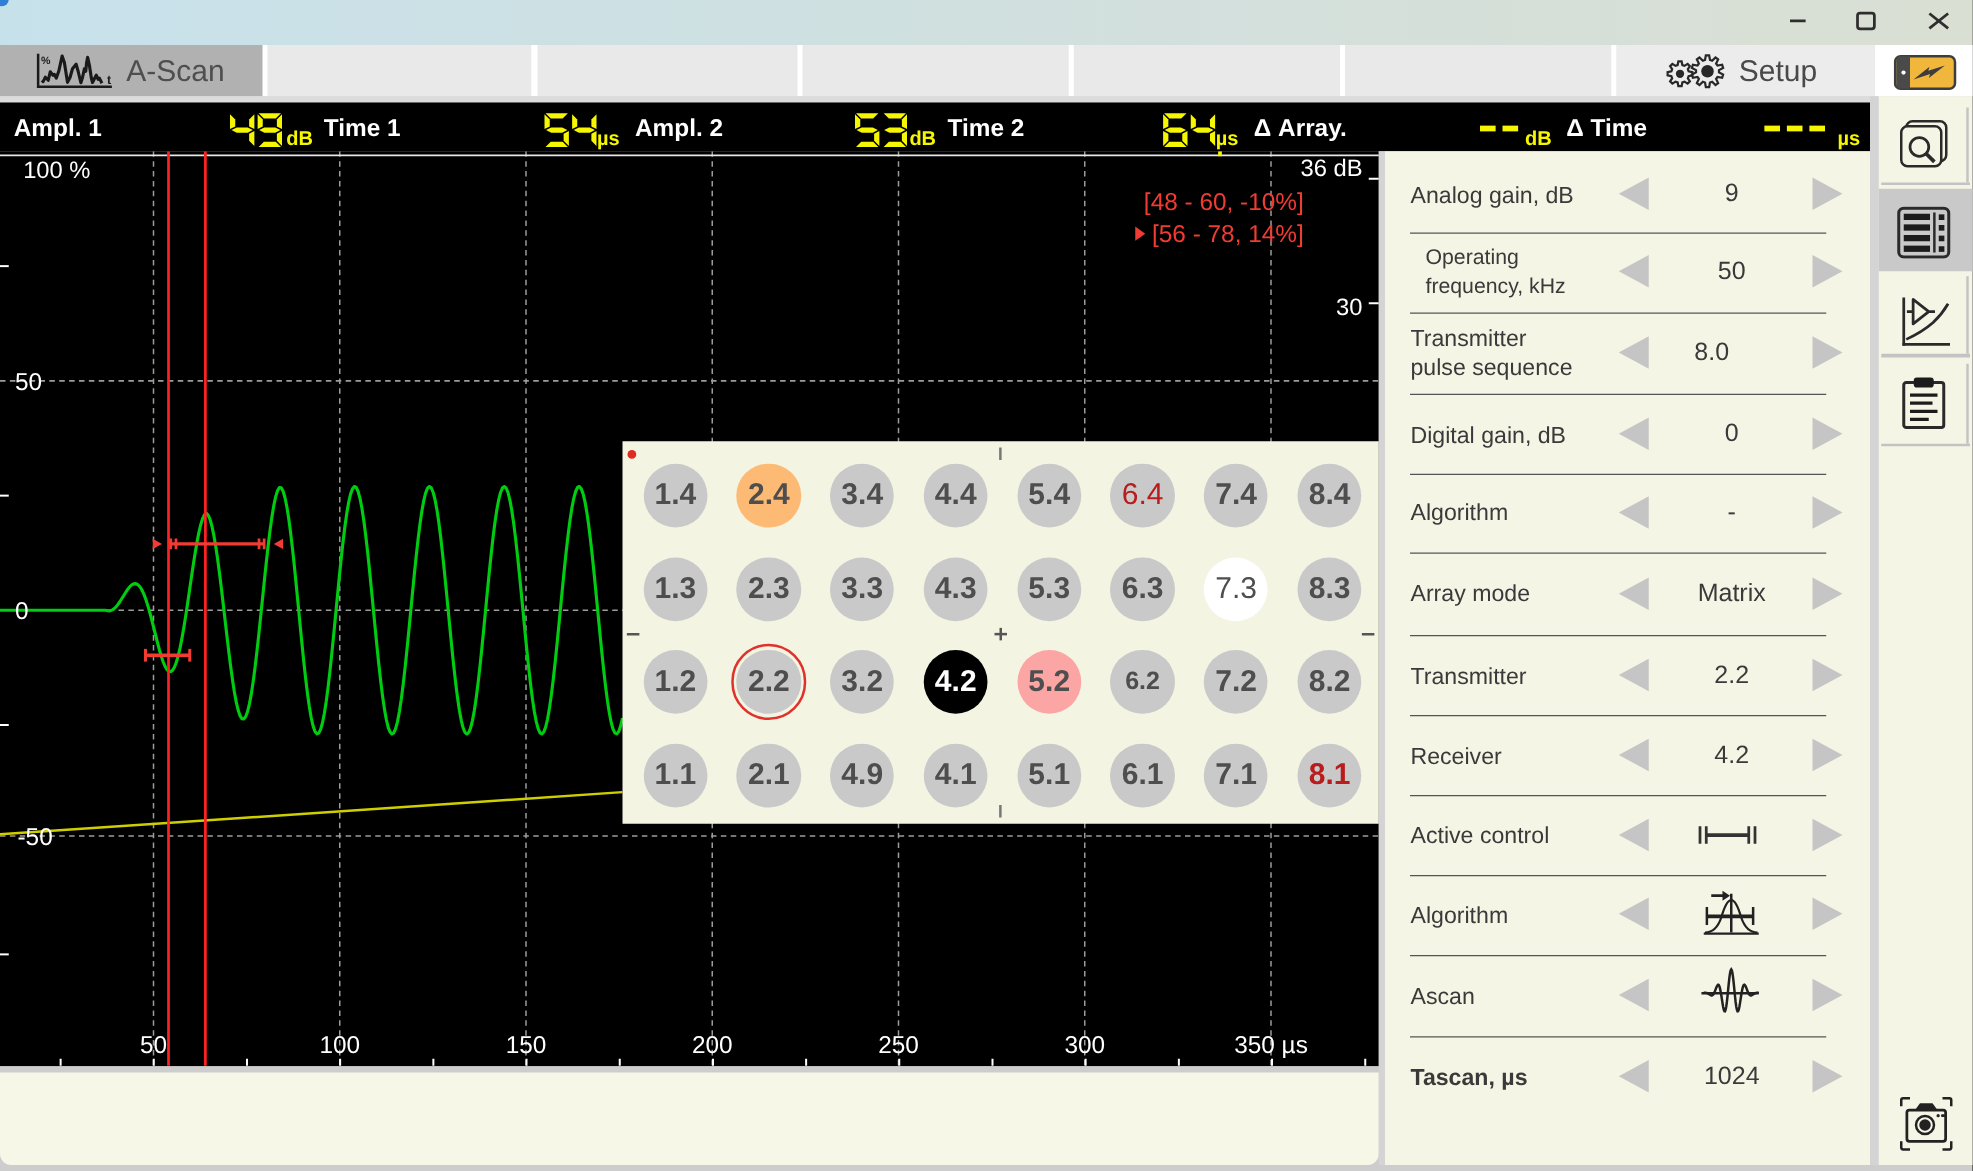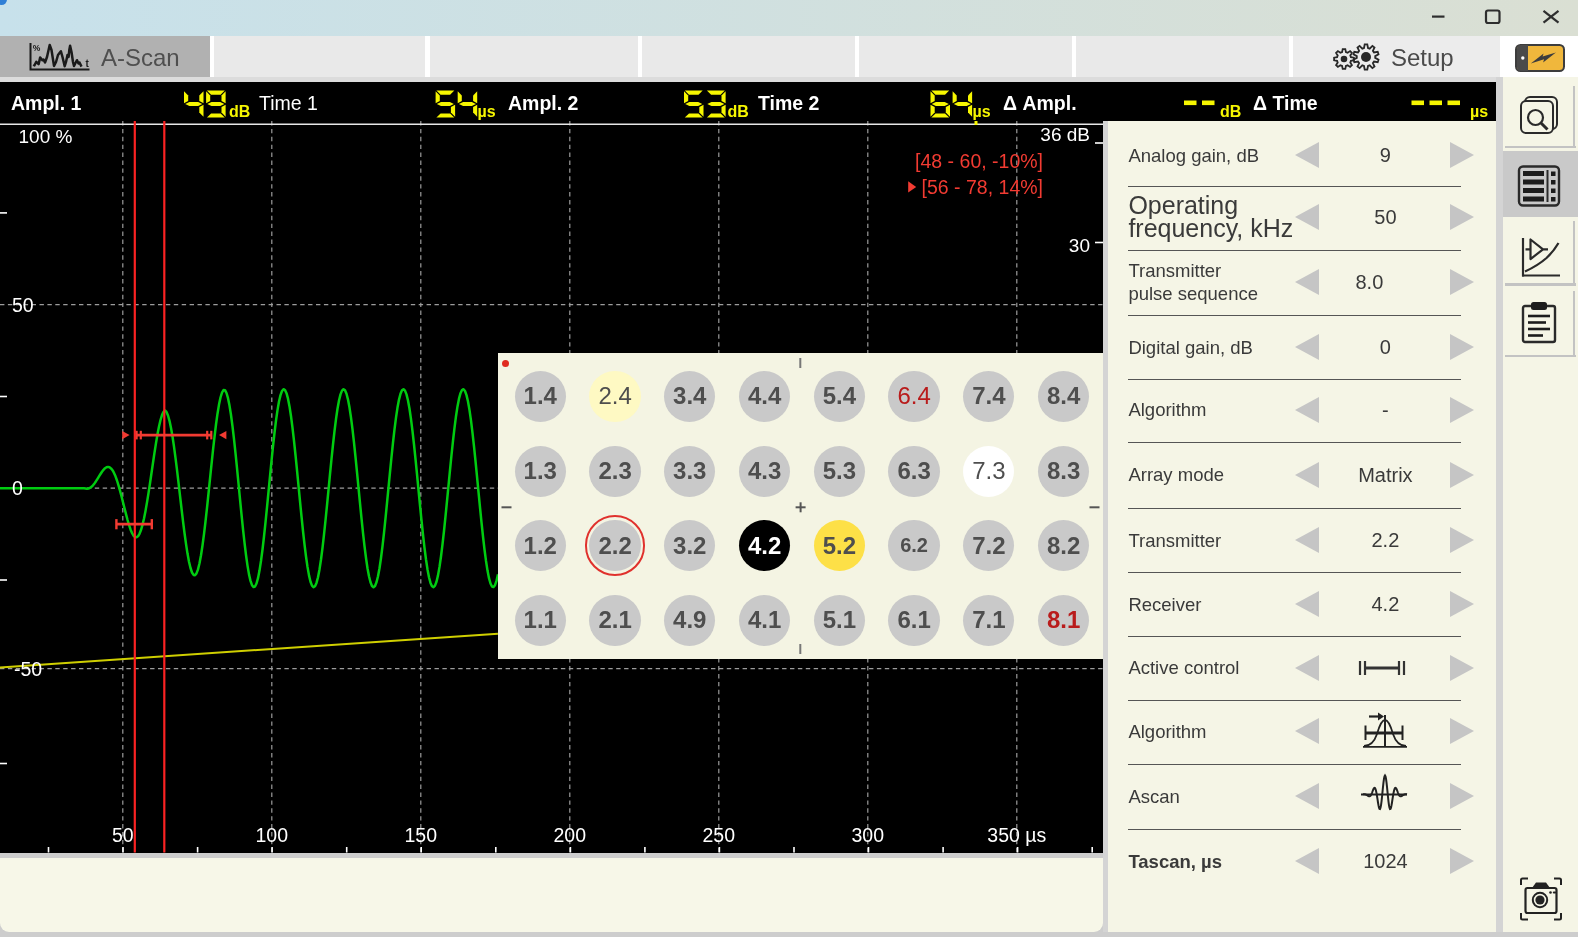--- a/index.html
+++ b/index.html
@@ -41,24 +41,24 @@
 <div style="position:absolute;left:1500px;top:36.3px;width:78px;height:40.7px;background:#fff"></div>
 <svg width="52" height="30" viewBox="0 0 52 30" style="position:absolute;left:1515px;top:44px">
 <rect x="1" y="1" width="48" height="26" rx="4.5" fill="#f0b73c" stroke="#3d3d3d" stroke-width="2"></rect>
 <path d="M5.5 1 H13 V27 H5.5 Q2 27 2 23 V5 Q2 1 5.5 1 Z" fill="#4a4a4a"></path>
 <circle cx="7.8" cy="14" r="1.7" fill="#fff"></circle>
 <path d="M15.8 19.6 L28.6 9.4 L27.6 12.6 L40.9 8.4 L28.1 18.4 L29.1 15.2 Z" fill="#3d3d3d"></path>
 </svg>
 <div style="position:absolute;left:0;top:77px;width:1496px;height:4.5px;background:#dcdcdc"></div>
 <div style="position:absolute;left:0;top:81.5px;width:1495.9px;height:39.8px;background:#000">
     <div style="position:absolute;left:11px;top:10.5px;font-weight:bold;font-size:19.5px;color:#fff">Ampl. 1</div>
-    <div style="position:absolute;left:259px;top:10.5px;font-weight:normal;font-size:19.5px;color:#fff">Time 1</div>
+    <div style="position:absolute;left:259px;top:10.5px;font-weight:bold;font-size:19.5px;color:#fff">Time 1</div>
     <div style="position:absolute;left:508px;top:10.5px;font-weight:bold;font-size:19.5px;color:#fff">Ampl. 2</div>
     <div style="position:absolute;left:758px;top:10.5px;font-weight:bold;font-size:19.5px;color:#fff">Time 2</div>
-    <div style="position:absolute;left:1003px;top:10.5px;font-weight:bold;font-size:19.5px;color:#fff">Δ Ampl.</div>
+    <div style="position:absolute;left:1003px;top:10.5px;font-weight:bold;font-size:19.5px;color:#fff">Δ Array.</div>
     <div style="position:absolute;left:1253px;top:10.5px;font-weight:bold;font-size:19.5px;color:#fff">Δ Time</div>
   </div>
 <svg width="1496" height="40" style="position:absolute;left:0;top:85px">
     <g fill="#f6f600" transform="translate(184,5.5)">
       <polygon points="0.0,0.8 4.2,5.0 4.2,10.6 0.0,12.7"></polygon>
       <polygon points="1.2,13.5 5.4,11.4 14.2,11.4 18.3,13.5 14.2,15.6 5.4,15.6"></polygon>
       <polygon points="19.5,0.8 19.5,12.7 15.3,10.6 15.3,5.0"></polygon>
       <polygon points="19.5,14.3 19.5,26.2 15.3,22.1 15.3,16.4"></polygon>
       <polygon points="22.9,0.0 40.8,0.0 36.6,4.2 27.1,4.2"></polygon>
       <polygon points="41.6,0.8 41.6,12.7 37.5,10.6 37.5,5.0"></polygon>
@@ -186,21 +186,21 @@
     <polygon points="908.2,60.2 908.2,71.6 916.2,65.9" fill="#f23b32"></polygon>
 </svg>
 <div style="position:absolute;left:0;top:852.8px;width:1103.4px;height:4.8px;background:#cdcdcd"></div>
 <div style="position:absolute;left:0;top:857.6px;width:1103.3px;height:74px;background:#f7f7e8;border-radius:0 0 9px 9px"></div>
 <div style="position:absolute;left:1103.3px;top:121.3px;width:5.1px;height:810.3px;background:#d4d4d4"></div>
 <div style="position:absolute;left:1108.4px;top:121.3px;width:387.5px;height:810.3px;background:#f5f5e6;color:#3a3a3a">
     <div style="position:absolute;left:20px;top:22.5px;font-size:18.5px;line-height:23px">Analog gain, dB</div>
     <div style="position:absolute;left:187px;top:21.0px;width:0;height:0;border-top:13px solid transparent;border-bottom:13px solid transparent;border-right:24px solid #c5c5c5"></div>
     <div style="position:absolute;left:342px;top:21.0px;width:0;height:0;border-top:13px solid transparent;border-bottom:13px solid transparent;border-left:24px solid #c5c5c5"></div>
     <div style="position:absolute;left:192px;top:23.0px;width:170px;text-align:center;font-size:20px">9</div>
-    <div style="position:absolute;left:20px;top:73.0px;font-size:25px;line-height:23px">Operating<br>frequency, kHz</div>
+    <div style="position:absolute;left:32px;top:73.0px;font-size:17px;line-height:23px">Operating<br>frequency, kHz</div>
     <div style="position:absolute;left:187px;top:83.0px;width:0;height:0;border-top:13px solid transparent;border-bottom:13px solid transparent;border-right:24px solid #c5c5c5"></div>
     <div style="position:absolute;left:342px;top:83.0px;width:0;height:0;border-top:13px solid transparent;border-bottom:13px solid transparent;border-left:24px solid #c5c5c5"></div>
     <div style="position:absolute;left:192px;top:85.0px;width:170px;text-align:center;font-size:20px">50</div>
     <div style="position:absolute;left:20px;top:137.9px;font-size:18.5px;line-height:23px">Transmitter<br>pulse sequence</div>
     <div style="position:absolute;left:187px;top:147.9px;width:0;height:0;border-top:13px solid transparent;border-bottom:13px solid transparent;border-right:24px solid #c5c5c5"></div>
     <div style="position:absolute;left:342px;top:147.9px;width:0;height:0;border-top:13px solid transparent;border-bottom:13px solid transparent;border-left:24px solid #c5c5c5"></div>
     <div style="position:absolute;left:176px;top:149.9px;width:170px;text-align:center;font-size:20px">8.0</div>
     <div style="position:absolute;left:20px;top:214.3px;font-size:18.5px;line-height:23px">Digital gain, dB</div>
     <div style="position:absolute;left:187px;top:212.8px;width:0;height:0;border-top:13px solid transparent;border-bottom:13px solid transparent;border-right:24px solid #c5c5c5"></div>
     <div style="position:absolute;left:342px;top:212.8px;width:0;height:0;border-top:13px solid transparent;border-bottom:13px solid transparent;border-left:24px solid #c5c5c5"></div>
@@ -325,40 +325,40 @@
     <div style="position:absolute;left:4.6px;top:6.5px;width:7px;height:7px;border-radius:50%;background:#e02b20"></div>
     <svg width="605" height="306" viewBox="0 0 605 306" style="position:absolute;left:0;top:0">
       <line x1="302.3" y1="5" x2="302.3" y2="15" stroke="#777" stroke-width="2"></line>
       <line x1="302.3" y1="291" x2="302.3" y2="301" stroke="#777" stroke-width="2"></line>
       <line x1="3.5" y1="154.3" x2="13.5" y2="154.3" stroke="#555" stroke-width="2"></line>
       <line x1="591.5" y1="154.3" x2="601.5" y2="154.3" stroke="#555" stroke-width="2"></line>
       <line x1="297.6" y1="154.3" x2="307.6" y2="154.3" stroke="#555" stroke-width="2"></line>
       <line x1="302.6" y1="149.3" x2="302.6" y2="159.3" stroke="#555" stroke-width="2"></line>
     </svg>
     <div style="position:absolute;left:16.8px;top:17.8px;width:51.2px;height:51.2px;border-radius:50%;background:#c9c9c9;color:#4e4e4e;font-weight:bold;font-size:24px;display:flex;align-items:center;justify-content:center">1.4</div>
-    <div style="position:absolute;left:91.6px;top:17.8px;width:51.2px;height:51.2px;border-radius:50%;background:#fef9c3;color:#4e4e4e;font-weight:normal;font-size:24px;display:flex;align-items:center;justify-content:center">2.4</div>
+    <div style="position:absolute;left:91.6px;top:17.8px;width:51.2px;height:51.2px;border-radius:50%;background:#fdba74;color:#4e4e4e;font-weight:bold;font-size:24px;display:flex;align-items:center;justify-content:center">2.4</div>
     <div style="position:absolute;left:166.3px;top:17.8px;width:51.2px;height:51.2px;border-radius:50%;background:#c9c9c9;color:#4e4e4e;font-weight:bold;font-size:24px;display:flex;align-items:center;justify-content:center">3.4</div>
     <div style="position:absolute;left:241.1px;top:17.8px;width:51.2px;height:51.2px;border-radius:50%;background:#c9c9c9;color:#4e4e4e;font-weight:bold;font-size:24px;display:flex;align-items:center;justify-content:center">4.4</div>
     <div style="position:absolute;left:315.9px;top:17.8px;width:51.2px;height:51.2px;border-radius:50%;background:#c9c9c9;color:#4e4e4e;font-weight:bold;font-size:24px;display:flex;align-items:center;justify-content:center">5.4</div>
     <div style="position:absolute;left:390.6px;top:17.8px;width:51.2px;height:51.2px;border-radius:50%;background:#c9c9c9;color:#b91c1c;font-weight:normal;font-size:24px;display:flex;align-items:center;justify-content:center">6.4</div>
     <div style="position:absolute;left:465.4px;top:17.8px;width:51.2px;height:51.2px;border-radius:50%;background:#c9c9c9;color:#4e4e4e;font-weight:bold;font-size:24px;display:flex;align-items:center;justify-content:center">7.4</div>
     <div style="position:absolute;left:540.2px;top:17.8px;width:51.2px;height:51.2px;border-radius:50%;background:#c9c9c9;color:#4e4e4e;font-weight:bold;font-size:24px;display:flex;align-items:center;justify-content:center">8.4</div>
     <div style="position:absolute;left:16.8px;top:92.5px;width:51.2px;height:51.2px;border-radius:50%;background:#c9c9c9;color:#4e4e4e;font-weight:bold;font-size:24px;display:flex;align-items:center;justify-content:center">1.3</div>
     <div style="position:absolute;left:91.6px;top:92.5px;width:51.2px;height:51.2px;border-radius:50%;background:#c9c9c9;color:#4e4e4e;font-weight:bold;font-size:24px;display:flex;align-items:center;justify-content:center">2.3</div>
     <div style="position:absolute;left:166.3px;top:92.5px;width:51.2px;height:51.2px;border-radius:50%;background:#c9c9c9;color:#4e4e4e;font-weight:bold;font-size:24px;display:flex;align-items:center;justify-content:center">3.3</div>
     <div style="position:absolute;left:241.1px;top:92.5px;width:51.2px;height:51.2px;border-radius:50%;background:#c9c9c9;color:#4e4e4e;font-weight:bold;font-size:24px;display:flex;align-items:center;justify-content:center">4.3</div>
     <div style="position:absolute;left:315.9px;top:92.5px;width:51.2px;height:51.2px;border-radius:50%;background:#c9c9c9;color:#4e4e4e;font-weight:bold;font-size:24px;display:flex;align-items:center;justify-content:center">5.3</div>
     <div style="position:absolute;left:390.6px;top:92.5px;width:51.2px;height:51.2px;border-radius:50%;background:#c9c9c9;color:#4e4e4e;font-weight:bold;font-size:24px;display:flex;align-items:center;justify-content:center">6.3</div>
     <div style="position:absolute;left:465.4px;top:92.5px;width:51.2px;height:51.2px;border-radius:50%;background:#ffffff;color:#4e4e4e;font-weight:normal;font-size:24px;display:flex;align-items:center;justify-content:center">7.3</div>
     <div style="position:absolute;left:540.2px;top:92.5px;width:51.2px;height:51.2px;border-radius:50%;background:#c9c9c9;color:#4e4e4e;font-weight:bold;font-size:24px;display:flex;align-items:center;justify-content:center">8.3</div>
     <div style="position:absolute;left:16.8px;top:167.2px;width:51.2px;height:51.2px;border-radius:50%;background:#c9c9c9;color:#4e4e4e;font-weight:bold;font-size:24px;display:flex;align-items:center;justify-content:center">1.2</div>
     <div style="position:absolute;left:91.6px;top:167.2px;width:51.2px;height:51.2px;border-radius:50%;background:#c9c9c9;color:#4e4e4e;font-weight:bold;font-size:24px;display:flex;align-items:center;justify-content:center">2.2</div>
     <div style="position:absolute;left:166.3px;top:167.2px;width:51.2px;height:51.2px;border-radius:50%;background:#c9c9c9;color:#4e4e4e;font-weight:bold;font-size:24px;display:flex;align-items:center;justify-content:center">3.2</div>
     <div style="position:absolute;left:241.1px;top:167.2px;width:51.2px;height:51.2px;border-radius:50%;background:#000;color:#fff;font-weight:bold;font-size:24px;display:flex;align-items:center;justify-content:center">4.2</div>
-    <div style="position:absolute;left:315.9px;top:167.2px;width:51.2px;height:51.2px;border-radius:50%;background:#fde047;color:#4e4e4e;font-weight:bold;font-size:24px;display:flex;align-items:center;justify-content:center">5.2</div>
+    <div style="position:absolute;left:315.9px;top:167.2px;width:51.2px;height:51.2px;border-radius:50%;background:#fca5a5;color:#4e4e4e;font-weight:bold;font-size:24px;display:flex;align-items:center;justify-content:center">5.2</div>
     <div style="position:absolute;left:390.6px;top:167.2px;width:51.2px;height:51.2px;border-radius:50%;background:#c9c9c9;color:#4e4e4e;font-weight:bold;font-size:20px;display:flex;align-items:center;justify-content:center">6.2</div>
     <div style="position:absolute;left:465.4px;top:167.2px;width:51.2px;height:51.2px;border-radius:50%;background:#c9c9c9;color:#4e4e4e;font-weight:bold;font-size:24px;display:flex;align-items:center;justify-content:center">7.2</div>
     <div style="position:absolute;left:540.2px;top:167.2px;width:51.2px;height:51.2px;border-radius:50%;background:#c9c9c9;color:#4e4e4e;font-weight:bold;font-size:24px;display:flex;align-items:center;justify-content:center">8.2</div>
     <div style="position:absolute;left:16.8px;top:241.9px;width:51.2px;height:51.2px;border-radius:50%;background:#c9c9c9;color:#4e4e4e;font-weight:bold;font-size:24px;display:flex;align-items:center;justify-content:center">1.1</div>
     <div style="position:absolute;left:91.6px;top:241.9px;width:51.2px;height:51.2px;border-radius:50%;background:#c9c9c9;color:#4e4e4e;font-weight:bold;font-size:24px;display:flex;align-items:center;justify-content:center">2.1</div>
     <div style="position:absolute;left:166.3px;top:241.9px;width:51.2px;height:51.2px;border-radius:50%;background:#c9c9c9;color:#4e4e4e;font-weight:bold;font-size:24px;display:flex;align-items:center;justify-content:center">4.9</div>
     <div style="position:absolute;left:241.1px;top:241.9px;width:51.2px;height:51.2px;border-radius:50%;background:#c9c9c9;color:#4e4e4e;font-weight:bold;font-size:24px;display:flex;align-items:center;justify-content:center">4.1</div>
     <div style="position:absolute;left:315.9px;top:241.9px;width:51.2px;height:51.2px;border-radius:50%;background:#c9c9c9;color:#4e4e4e;font-weight:bold;font-size:24px;display:flex;align-items:center;justify-content:center">5.1</div>
     <div style="position:absolute;left:390.6px;top:241.9px;width:51.2px;height:51.2px;border-radius:50%;background:#c9c9c9;color:#4e4e4e;font-weight:bold;font-size:24px;display:flex;align-items:center;justify-content:center">6.1</div>
     <div style="position:absolute;left:465.4px;top:241.9px;width:51.2px;height:51.2px;border-radius:50%;background:#c9c9c9;color:#4e4e4e;font-weight:bold;font-size:24px;display:flex;align-items:center;justify-content:center">7.1</div>

